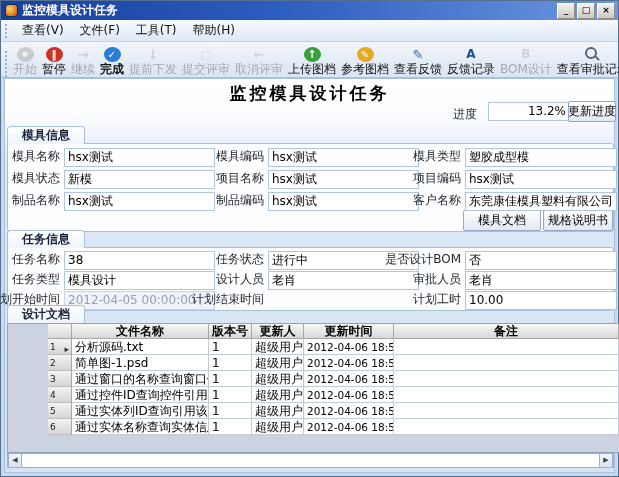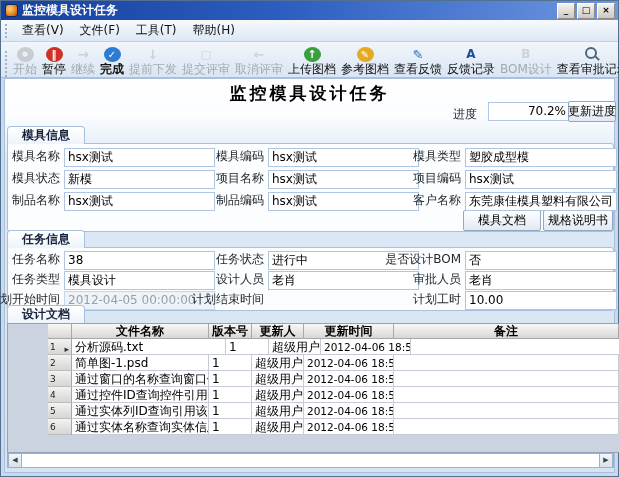--- a/index.html
+++ b/index.html
@@ -173,21 +173,21 @@
       <div class="tbtn">
         <span class="tbi" data-icon="approval-record"></span>
         <span class="tbl">查看审批记录</span>
       </div>
     </div>
 
   <div class="frame">
     <div class="content">
       <div class="page-title">监控模具设计任务</div>
       <div class="progress-label">进度</div>
-      <div class="finput progress-input">70.2%</div>
+      <div class="finput progress-input">13.2%</div>
       <div class="btn update-progress">更新进度</div>
 
       <div class="tab tab1">模具信息</div>
       <div class="panel panel1">
         <div class="pbody">
           <div class="btn pbtn1">模具文档</div>
           <div class="btn pbtn2">规格说明书</div>
         <div class="flabel" style="left: -20px; top: 4px; width: 72px;">模具名称</div>
             <div class="finput" style="left: 56px; top: 4px; width: 143px;">hsx测试</div>
             <div class="flabel" style="left: 182px; top: 4px; width: 74px;">模具编码</div>
@@ -239,21 +239,21 @@
             <div class="th" style="width: 137px;">文件名称</div>
             <div class="th" style="width: 43px;">版本号</div>
             <div class="th" style="width: 52px;">更新人</div>
             <div class="th" style="width: 90px;">更新时间</div>
             <div class="th" style="width: 225px;">备注</div>
             <div class="th" style="width: 24px;">下载</div>
           </div>
         <div class="tbody">
             <div class="trow">
               <div class="td sel" style="width: 24px;">1<span class="cur">▸</span></div>
-              <div class="td c-name" style="width: 154px;">分析源码.txt</div>
+              <div class="td c-name" style="width: 137px;">分析源码.txt</div>
               <div class="td c-ver" style="width: 43px;">1</div>
               <div class="td c-user" style="width: 52px;">超级用户</div>
               <div class="td c-time" style="width: 90px;">2012-04-06 18:51:37</div>
               <div class="td c-note" style="width: 225px;"></div>
               <div class="td c-dl" style="width: 24px;">下载</div>
             </div>
             <div class="trow">
               <div class="td sel" style="width: 24px;">2</div>
               <div class="td c-name" style="width: 137px;">简单图-1.psd</div>
               <div class="td c-ver" style="width: 43px;">1</div>

